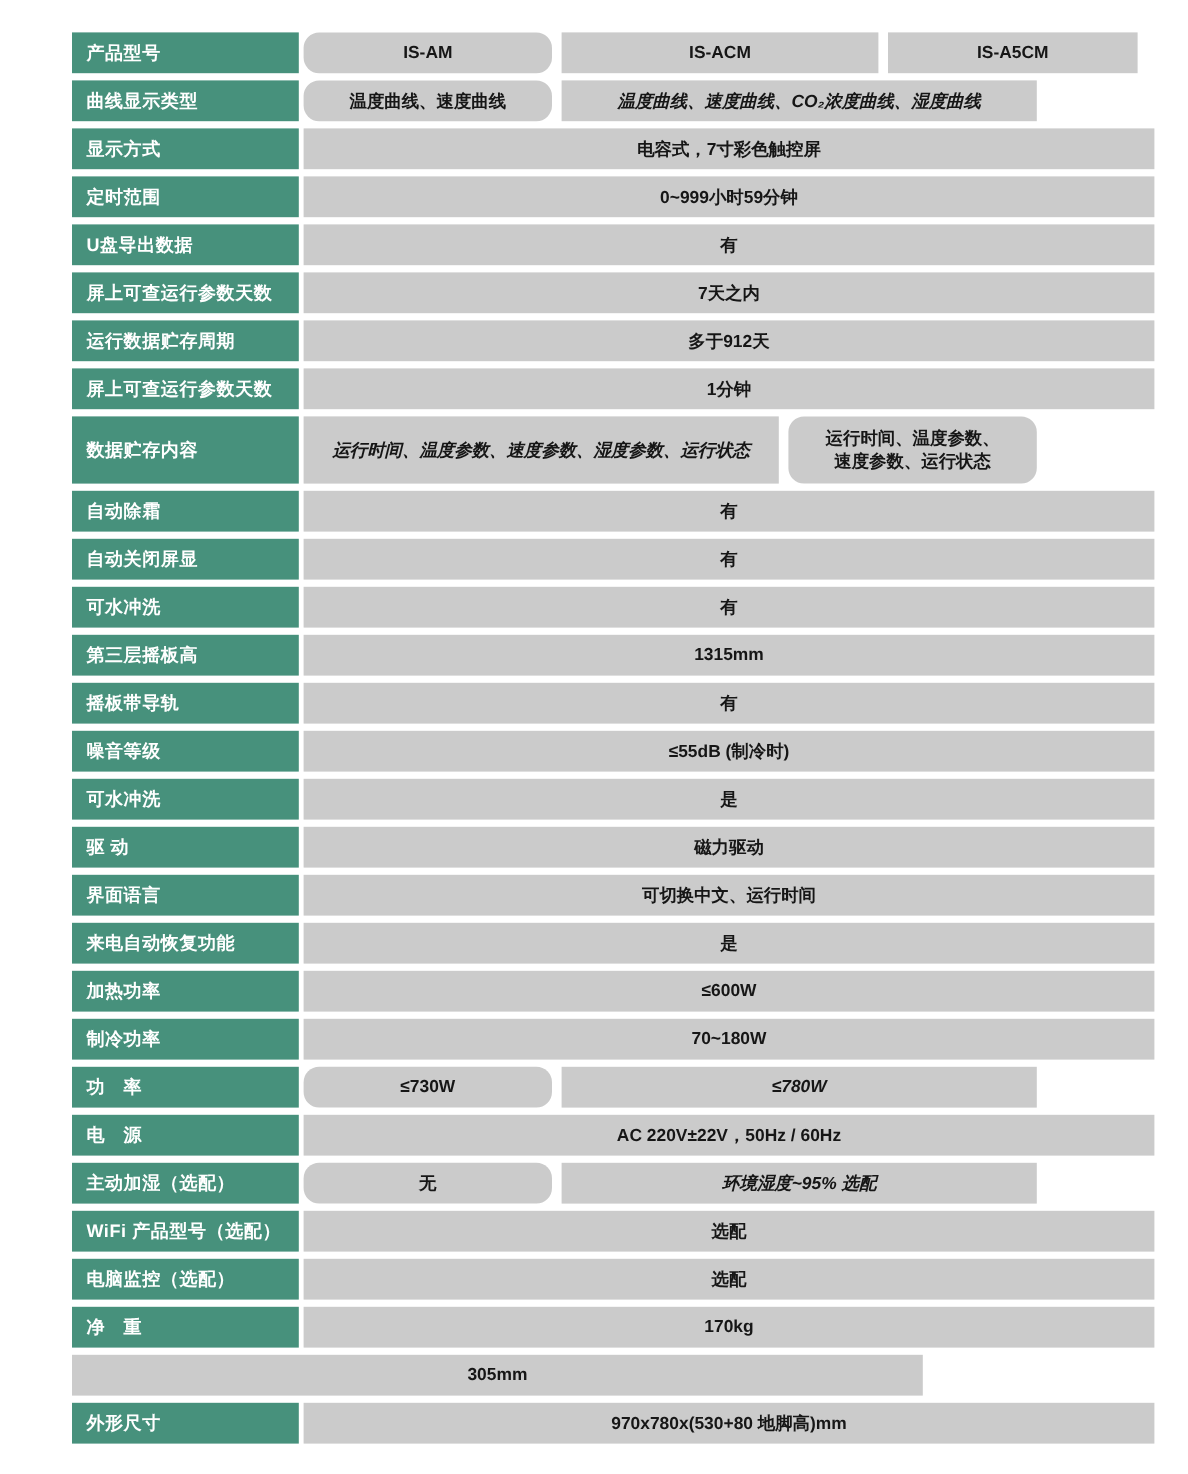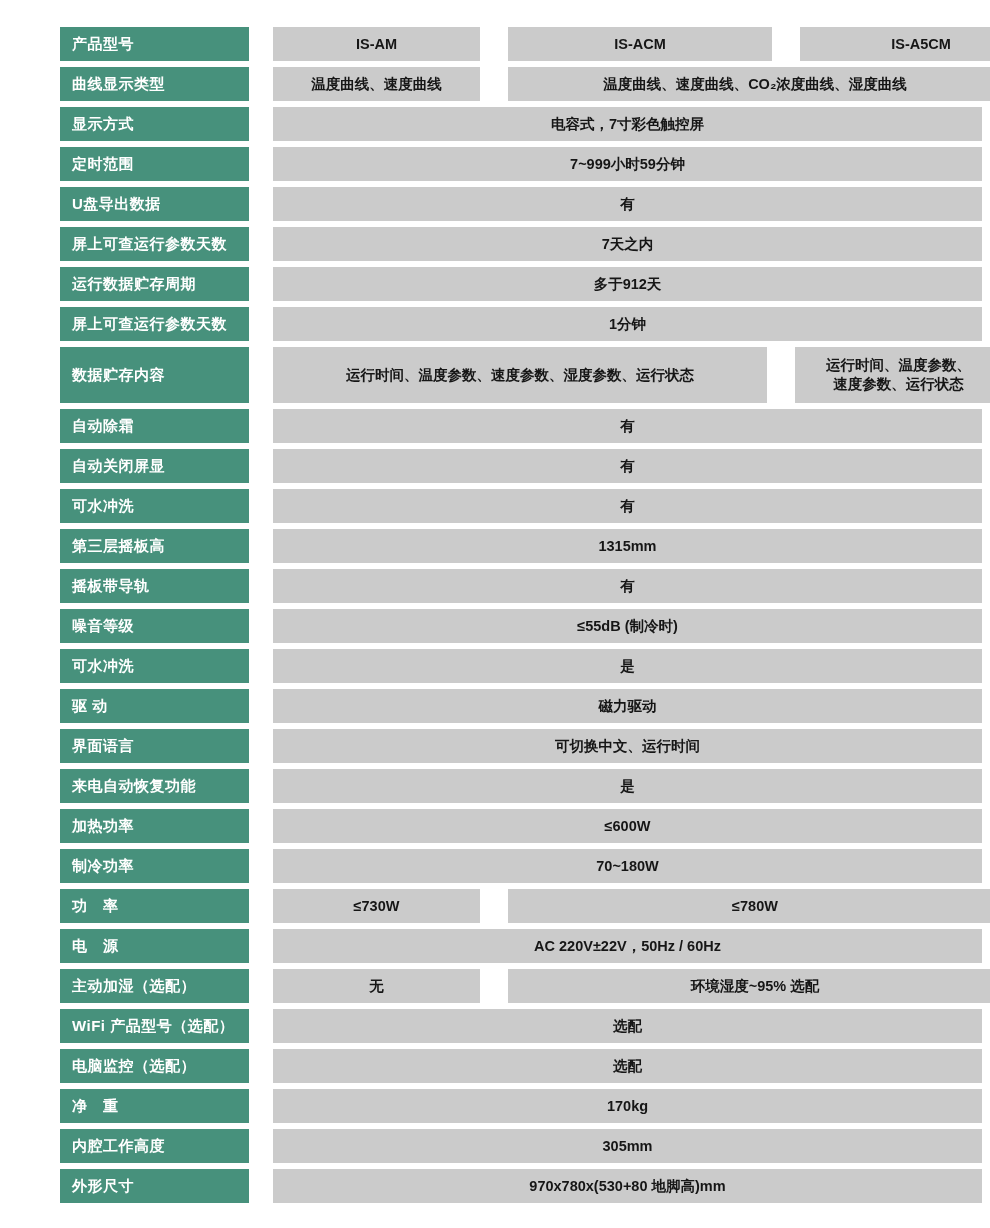--- a/index.html
+++ b/index.html
@@ -11,21 +11,20 @@
     overflow:hidden;
   }
   #spec-table{
     position:absolute;
     left:60px;top:27px;
     width:902px;
   }
   .row{
     display:flex;
     margin-bottom:6px;
-    gap:20px;
   }
   .label{
     width:189px;
     min-height:34px;
     background:#47917C;
     color:#ffffff;
     display:flex;
     align-items:center;
     padding-left:12px;
     box-sizing:border-box;
@@ -44,24 +43,24 @@
     font-size:14.5px;
     font-weight:bold;
     color:#161616;
     margin-right:8px;
     white-space:pre-line;
     text-align:center;
     box-sizing:border-box;
     flex-shrink:0;
   }
   .cell:last-child{margin-right:0;}
-  .a{width:207px;}
+  .a{width:207px;border-radius:13px;}
   .b{width:264px;}
-  .c{width:242px;}
-  .bc{width:494px;}
+  .c{width:208px;}
+  .bc{width:396px;font-style:italic;}
   .full{width:709px;}
   .row.tall .label,
   .row.tall .cell{min-height:56px;}
 </style>
 </head>
 <body>
 
 <div id="spec-table">
     <div class="row">
       <div class="label">产品型号</div>
@@ -73,21 +72,21 @@
       <div class="label">曲线显示类型</div>
       <div class="cell a">温度曲线、速度曲线</div>
       <div class="cell bc">温度曲线、速度曲线、CO₂浓度曲线、湿度曲线</div>
     </div>
     <div class="row">
       <div class="label">显示方式</div>
       <div class="cell full">电容式，7寸彩色触控屏</div>
     </div>
     <div class="row">
       <div class="label">定时范围</div>
-      <div class="cell full">7~999小时59分钟</div>
+      <div class="cell full">0~999小时59分钟</div>
     </div>
     <div class="row">
       <div class="label">U盘导出数据</div>
       <div class="cell full">有</div>
     </div>
     <div class="row">
       <div class="label">屏上可查运行参数天数</div>
       <div class="cell full">7天之内</div>
     </div>
     <div class="row">
@@ -172,20 +171,19 @@
     </div>
     <div class="row">
       <div class="label">电脑监控（选配）</div>
       <div class="cell full">选配</div>
     </div>
     <div class="row">
       <div class="label">净　重</div>
       <div class="cell full">170kg</div>
     </div>
     <div class="row">
-      <div class="label">内腔工作高度</div>
       <div class="cell full">305mm</div>
     </div>
     <div class="row">
       <div class="label">外形尺寸</div>
       <div class="cell full">970x780x(530+80 地脚高)mm</div>
     </div>
   </div>
 
 </body></html>

